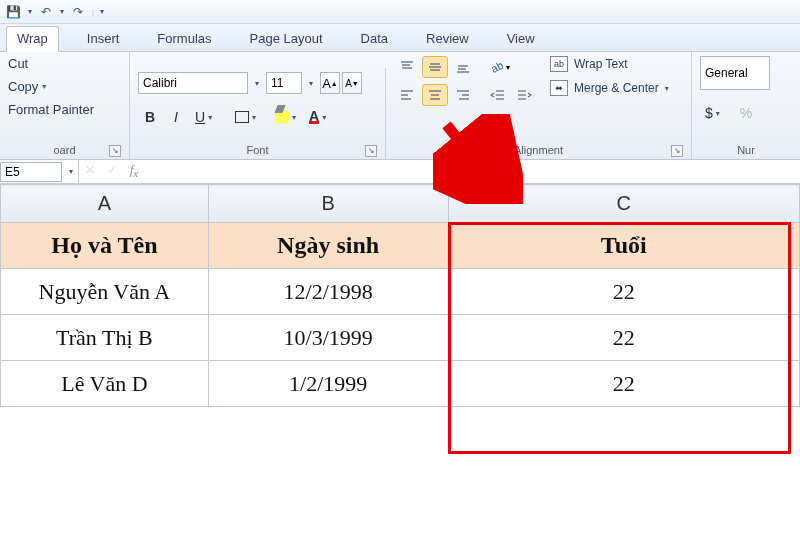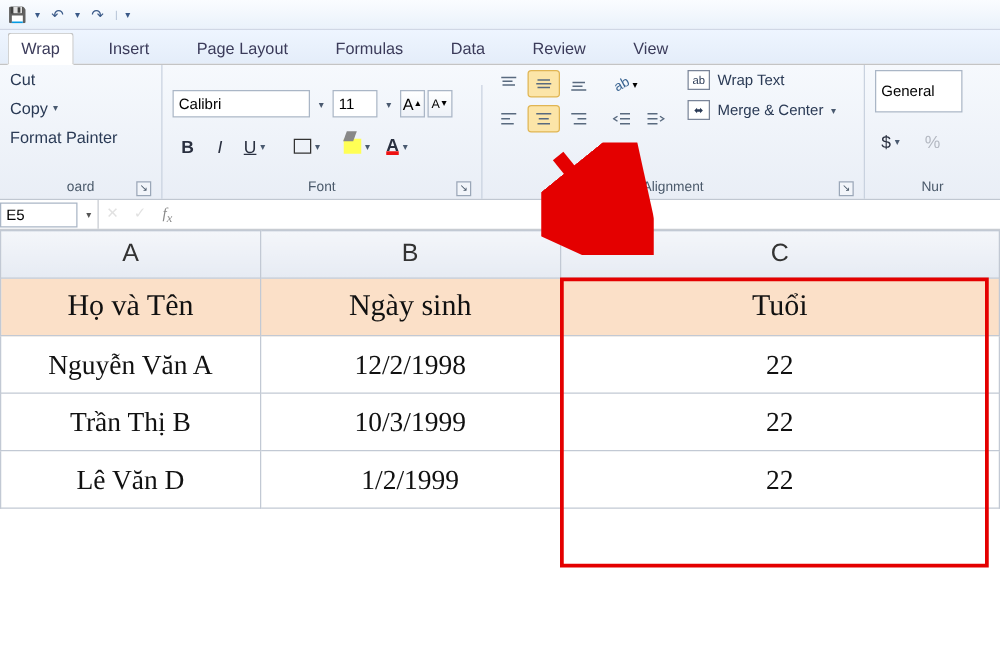--- a/index.html
+++ b/index.html
@@ -72,21 +72,21 @@
   .formula-input { flex:1; height:20px; border:none; outline:none; font-size:12px; padding:1px 4px; }
 
   
   .sheet { position:relative; }
   .grid { border-collapse:collapse; width:100%; }
   .grid th { background:linear-gradient(#f4f6fa,#e6ebf3); border:1px solid #c2c9d4; font-weight:normal; font-size:20px; color:#333; text-align:center; height:38px; }
   .grid th.colA { width:208px; }
   .grid th.colB { width:240px; }
   .grid th.colC { width:352px; }
   .grid td { border:1px solid #c2c9d4; font-size:22px; text-align:center; height:46px; font-family:"Times New Roman", serif; color:#111; }
-  .grid tr.header td { background:#fbe0c8; font-size:24px; }
+  .grid tr.header td { background:#fbe0c8; font-size:24px;font-weight:bold; }
   .highlight-box { position:absolute; border:3px solid #e40000; pointer-events:none; }
 
   
   .arrow { position:absolute; pointer-events:none; }
   .arrow svg { width:90px; height:90px; }
 </style>
 </head>
 <body>
 
 <div class="qat">
@@ -95,22 +95,22 @@
   <span class="icon">↶</span>
   <span class="dd">▾</span>
   <span class="icon">↷</span>
   <span class="dd" style="opacity:.4;">|</span>
   <span class="dd">▾</span>
 </div>
 
 <div class="tabs">
   <div class="tab active">Wrap</div>
   <div class="tab">Insert</div>
+  <div class="tab">Formulas</div>
   <div class="tab">Page Layout</div>
-  <div class="tab">Formulas</div>
   <div class="tab">Data</div>
   <div class="tab">Review</div>
   <div class="tab">View</div>
 </div>
 
 <div class="ribbon">
 
   <div class="group" style="width:130px;">
     <div class="group-body">
       <div class="cliplist">

